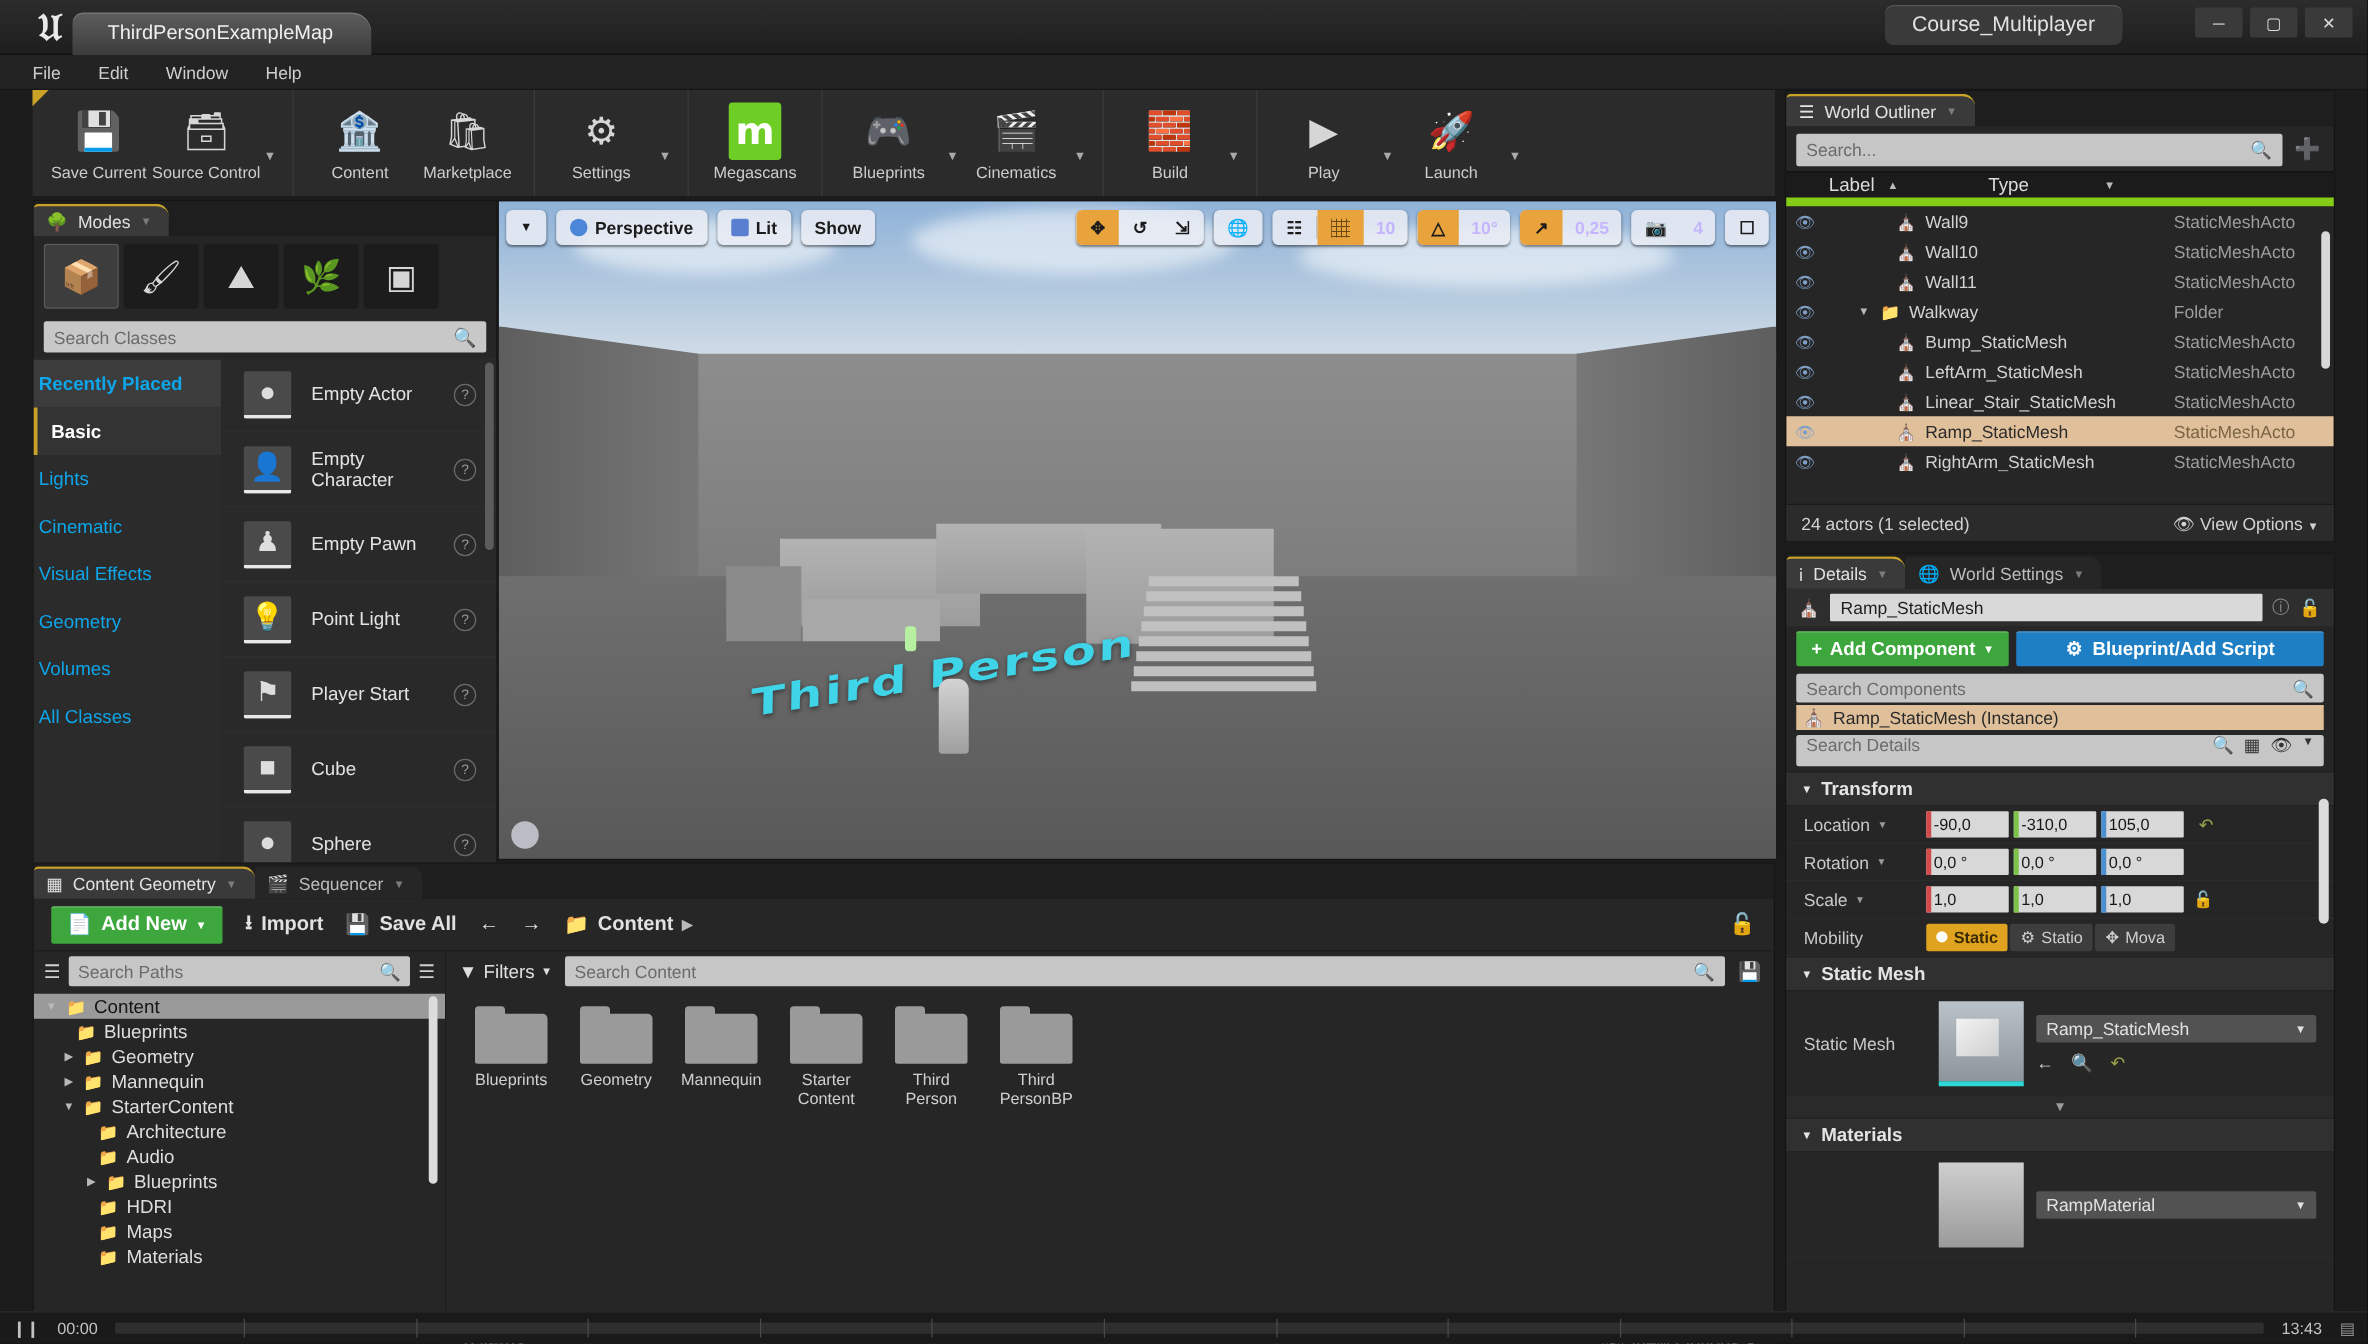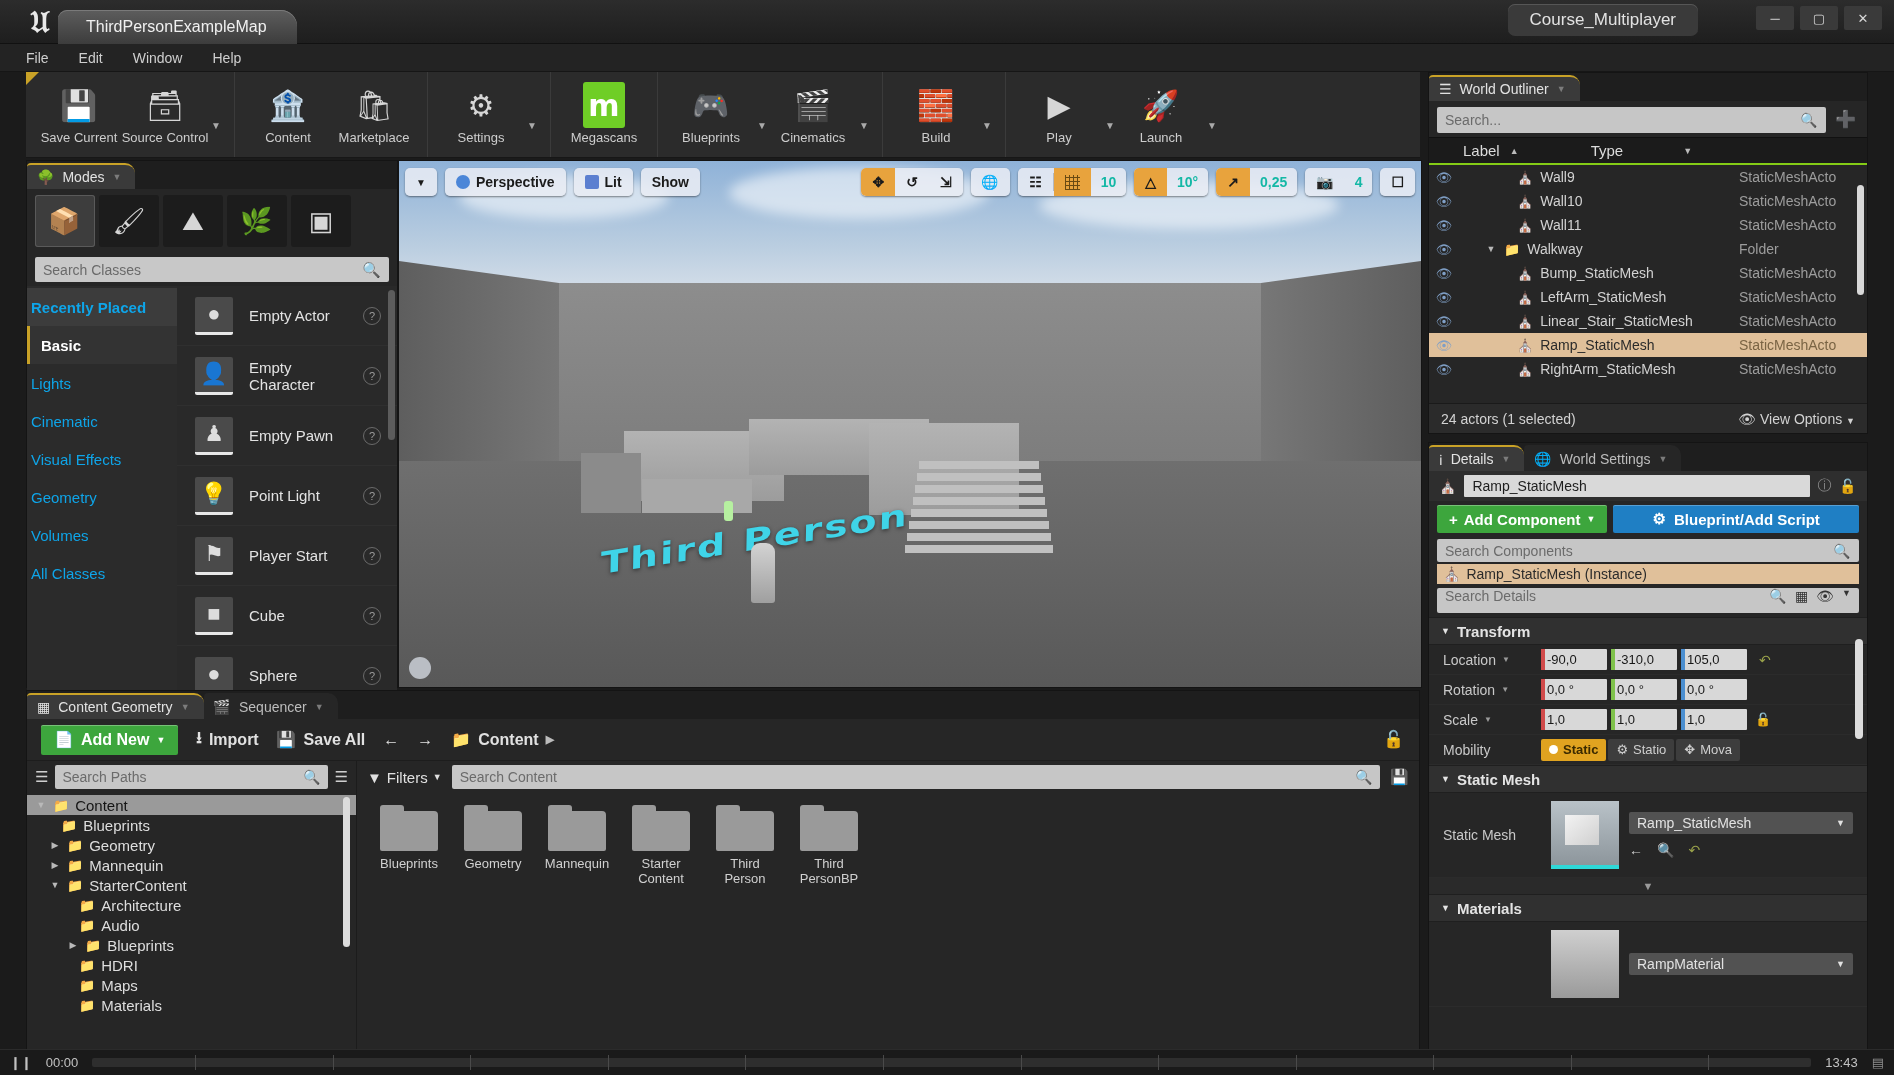--- a/index.html
+++ b/index.html
@@ -167,38 +167,38 @@
     font-size:14px; color:#1b1b1b; font-weight:bold; white-space:nowrap;
   }
   .vp-btn.on{ background:#e8a33d; }
   .vp-sep{ width:1px; height:18px; background:#b4b8bf; }
   .vp-right{ margin-left:auto; display:flex; align-items:center; gap:8px; }
   .sq{ width:14px;height:14px;border-radius:2px; }
   .grid-ico{ width:15px;height:15px;
     background:
       repeating-linear-gradient(0deg,#6a4a12 0 1px,transparent 1px 4px),
       repeating-linear-gradient(90deg,#6a4a12 0 1px,transparent 1px 4px),#e8a33d; }
-  .vp-num{ font-size:14px; color:#14b8a6; font-weight:bold; padding:0 10px; }
+  .vp-num{ font-size:14px; color:#c4b5fd; font-weight:bold; padding:0 10px; }
   .vp-badge{ position:absolute; left:10px; bottom:8px; width:22px;height:22px;
     border-radius:50%; background:rgba(210,215,222,.8); }
 
   
   .outliner{
     position:absolute; left:1428px; top:72px; width:440px; height:362px;
     background:#262626; border:1px solid #141414;
   }
   .ol-search{
     margin:6px 8px 4px 8px; height:26px; background:#c6c6c6; border-radius:2px;
     display:flex; align-items:center; padding:0 8px; color:#6b6b6b; font-size:14px;
     justify-content:space-between;
   }
   .ol-head{
     height:28px; background:#1b1b1b; display:flex; align-items:center;
     font-size:15px; color:#dcdcdc; padding-left:34px;
-    border-top:1px solid #111; border-bottom:2px solid #84cc16;
+    border-top:1px solid #111; border-bottom:7px solid #84cc16;
   }
   .ol-rows{ position:relative; height:212px; overflow:hidden; }
   .ol-row{ height:24px; display:flex; align-items:center; font-size:14px; color:#d2d2d2; }
   .ol-row.sel{ background:#e0c09a; color:#2a2a2a; }
   .ol-eye{ width:30px; display:flex; justify-content:center; font-size:13px; color:#7f9fc6; }
   .ol-label{ flex:1; display:flex; align-items:center; gap:7px; }
   .ol-type{ width:128px; color:#9d9d9d; font-size:14px; }
   .ol-row.sel .ol-type{ color:#7a6444; }
   .ol-ico{ font-size:13px; color:#bcbcbc; }
   .ol-foot{

